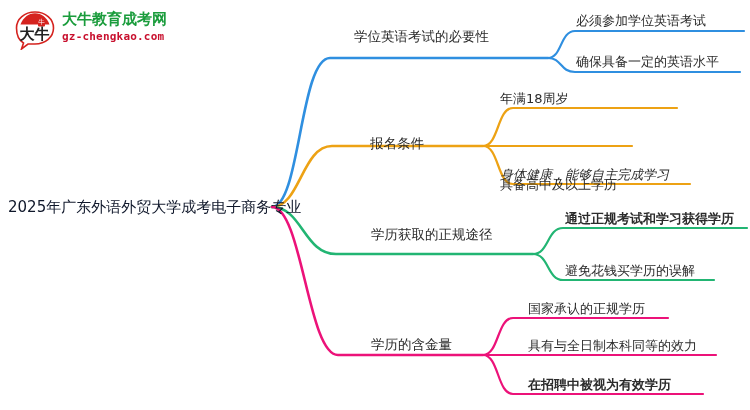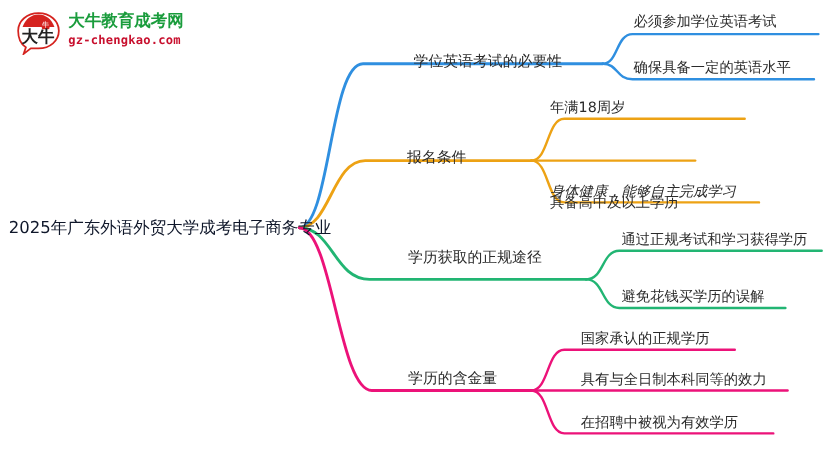--- a/index.html
+++ b/index.html
@@ -135,31 +135,31 @@
     <g>
       <path d="M272,207 C302,207 308,355 338,355 L483,355" fill="none" stroke="#ec1279" stroke-width="2.6" stroke-linecap="round"></path>
       <path d="M483,355 C499,355 497,318 513,318 L668,318" fill="none" stroke="#ec1279" stroke-width="2.2" stroke-linecap="round"></path>
       <path d="M483,355 L716,355" fill="none" stroke="#ec1279" stroke-width="2.2" stroke-linecap="round"></path>
       <path d="M483,355 C499,355 497,394 513,394 L703,394" fill="none" stroke="#ec1279" stroke-width="2.2" stroke-linecap="round"></path>
     </g>
   </svg>
 
   <div class="node-label root-label" style="left:8px; top:200px;">2025年广东外语外贸大学成考电子商务专业</div>
 
-  <div class="node-label branch-label" style="left:376px; top:30px;margin-top:20px;">学位英语考试的必要性</div>
+  <div class="node-label branch-label" style="left:354px; top:30px;">学位英语考试的必要性</div>
   <div class="node-label leaf-label" style="left:576px; top:14px;">必须参加学位英语考试</div>
   <div class="node-label leaf-label" style="left:576px; top:55px;">确保具备一定的英语水平</div>
 
   <div class="node-label branch-label" style="left:370px; top:137px;">报名条件</div>
   <div class="node-label leaf-label" style="left:500px; top:92px;">年满18周岁</div>
   <div class="node-label leaf-label" style="left:500px; top:130px;margin-top:48px;">具备高中及以上学历</div>
   <div class="node-label leaf-label" style="left:500px; top:168px;font-style:italic;">身体健康，能够自主完成学习</div>
 
   <div class="node-label branch-label" style="left:371px; top:228px;text-align:center;">学历获取的正规途径</div>
-  <div class="node-label leaf-label" style="left:565px; top:212px;">通过正规考试和学习获得学历</div>
+  <div class="node-label leaf-label" style="left:565px; top:212px;font-weight:bold;">通过正规考试和学习获得学历</div>
   <div class="node-label leaf-label" style="left:565px; top:264px;">避免花钱买学历的误解</div>
 
   <div class="node-label branch-label" style="left:371px; top:338px;">学历的含金量</div>
   <div class="node-label leaf-label" style="left:528px; top:302px;">国家承认的正规学历</div>
   <div class="node-label leaf-label" style="left:528px; top:339px;">具有与全日制本科同等的效力</div>
-  <div class="node-label leaf-label" style="left:528px; top:378px;">在招聘中被视为有效学历</div>
+  <div class="node-label leaf-label" style="left:528px; top:378px;font-weight:bold;">在招聘中被视为有效学历</div>
 
 </div>
 
 </body></html>

